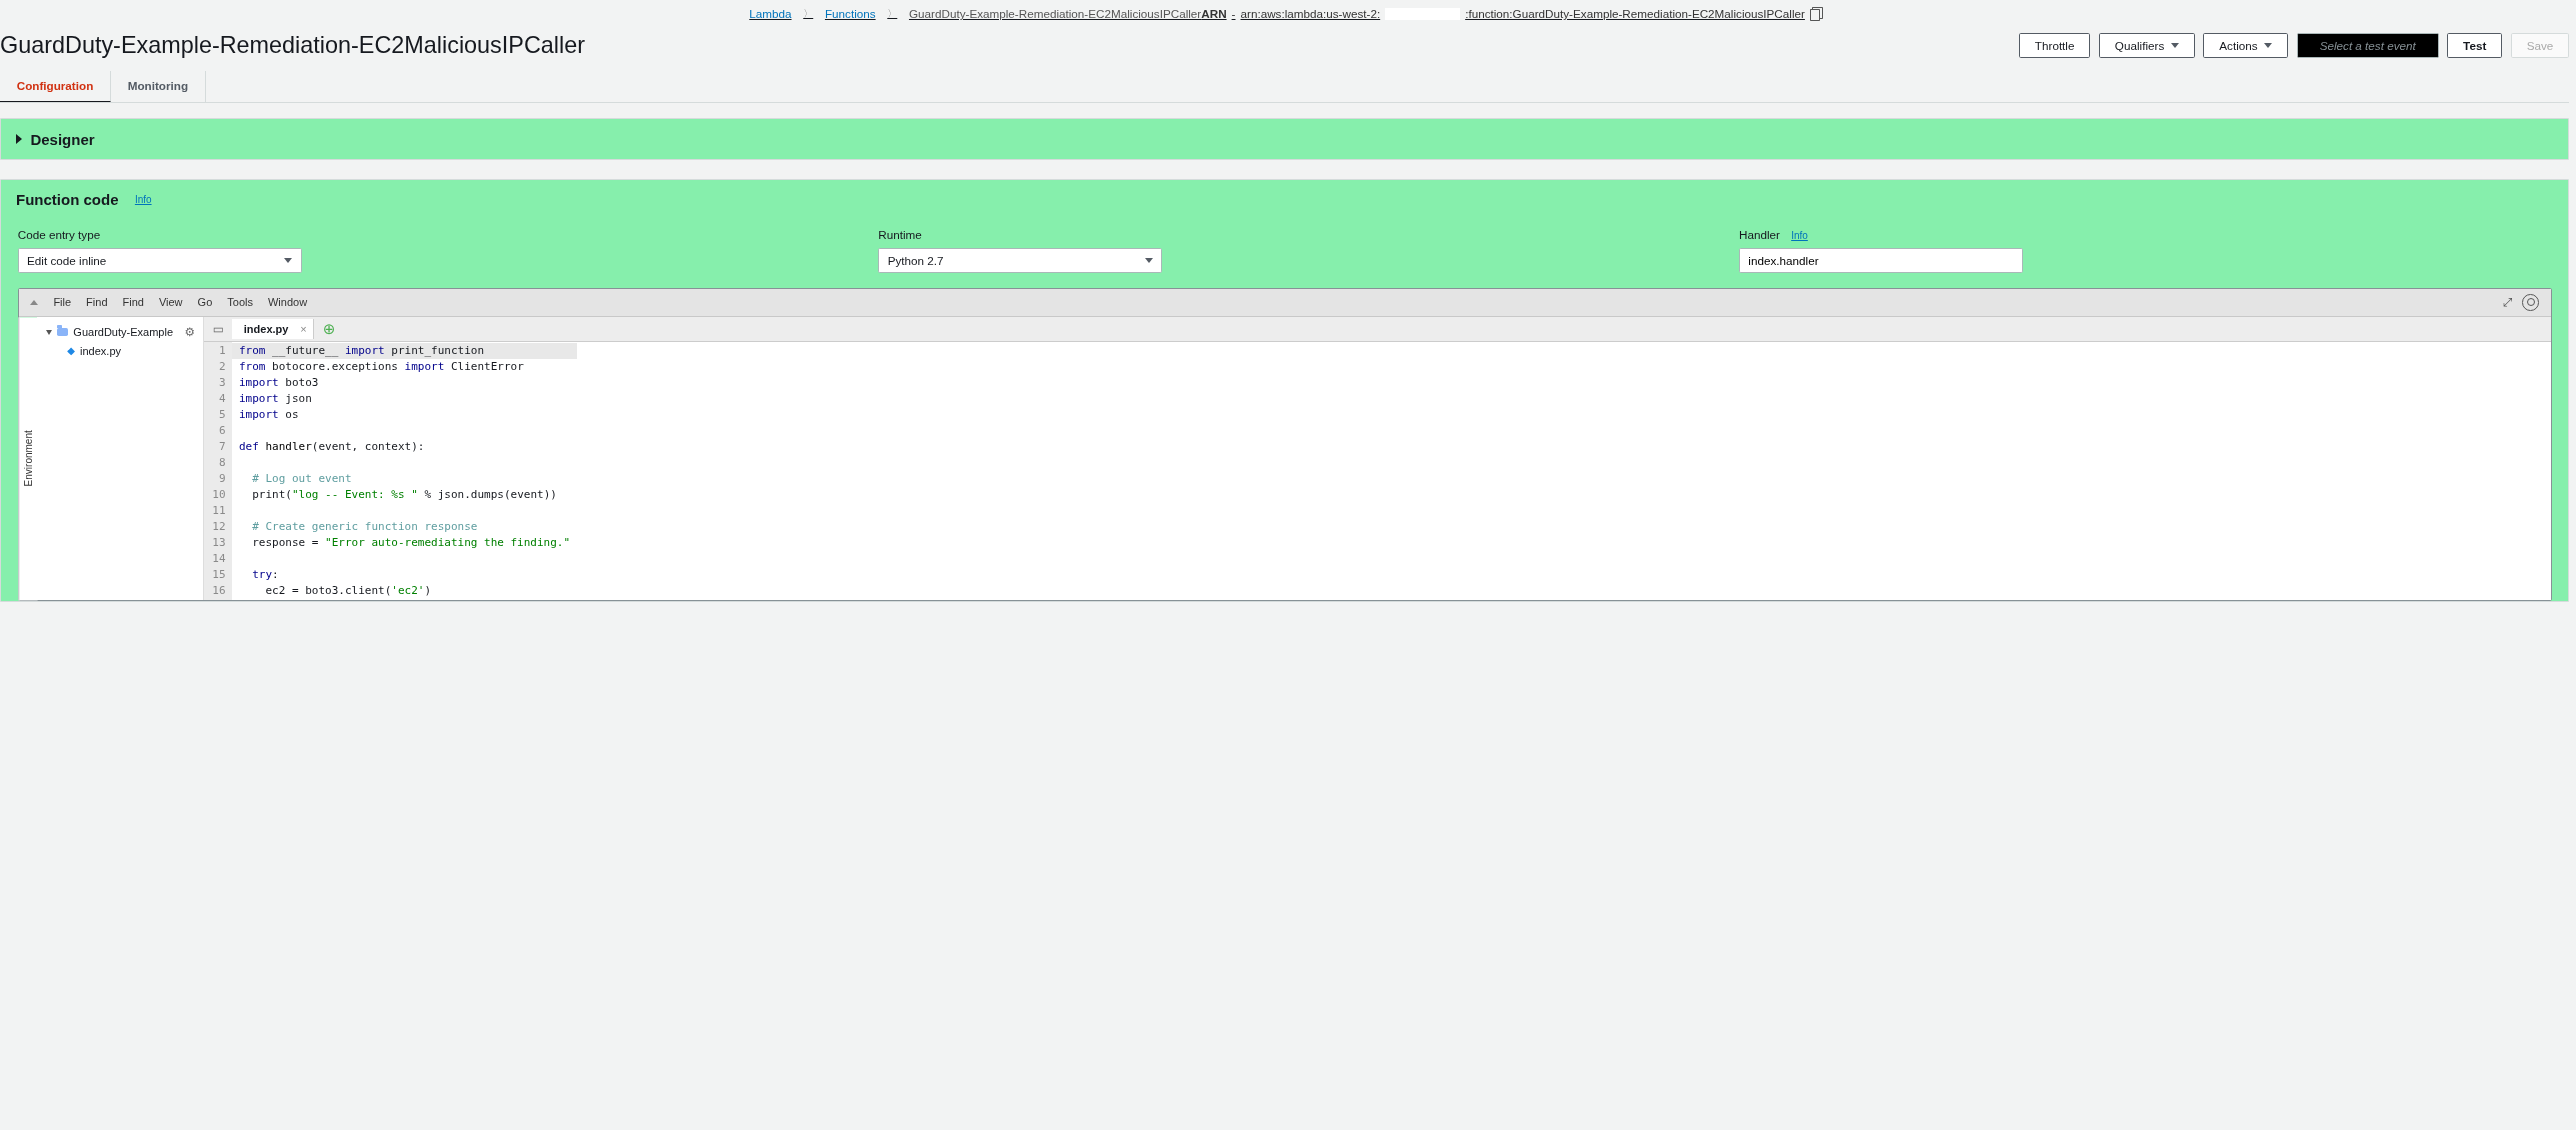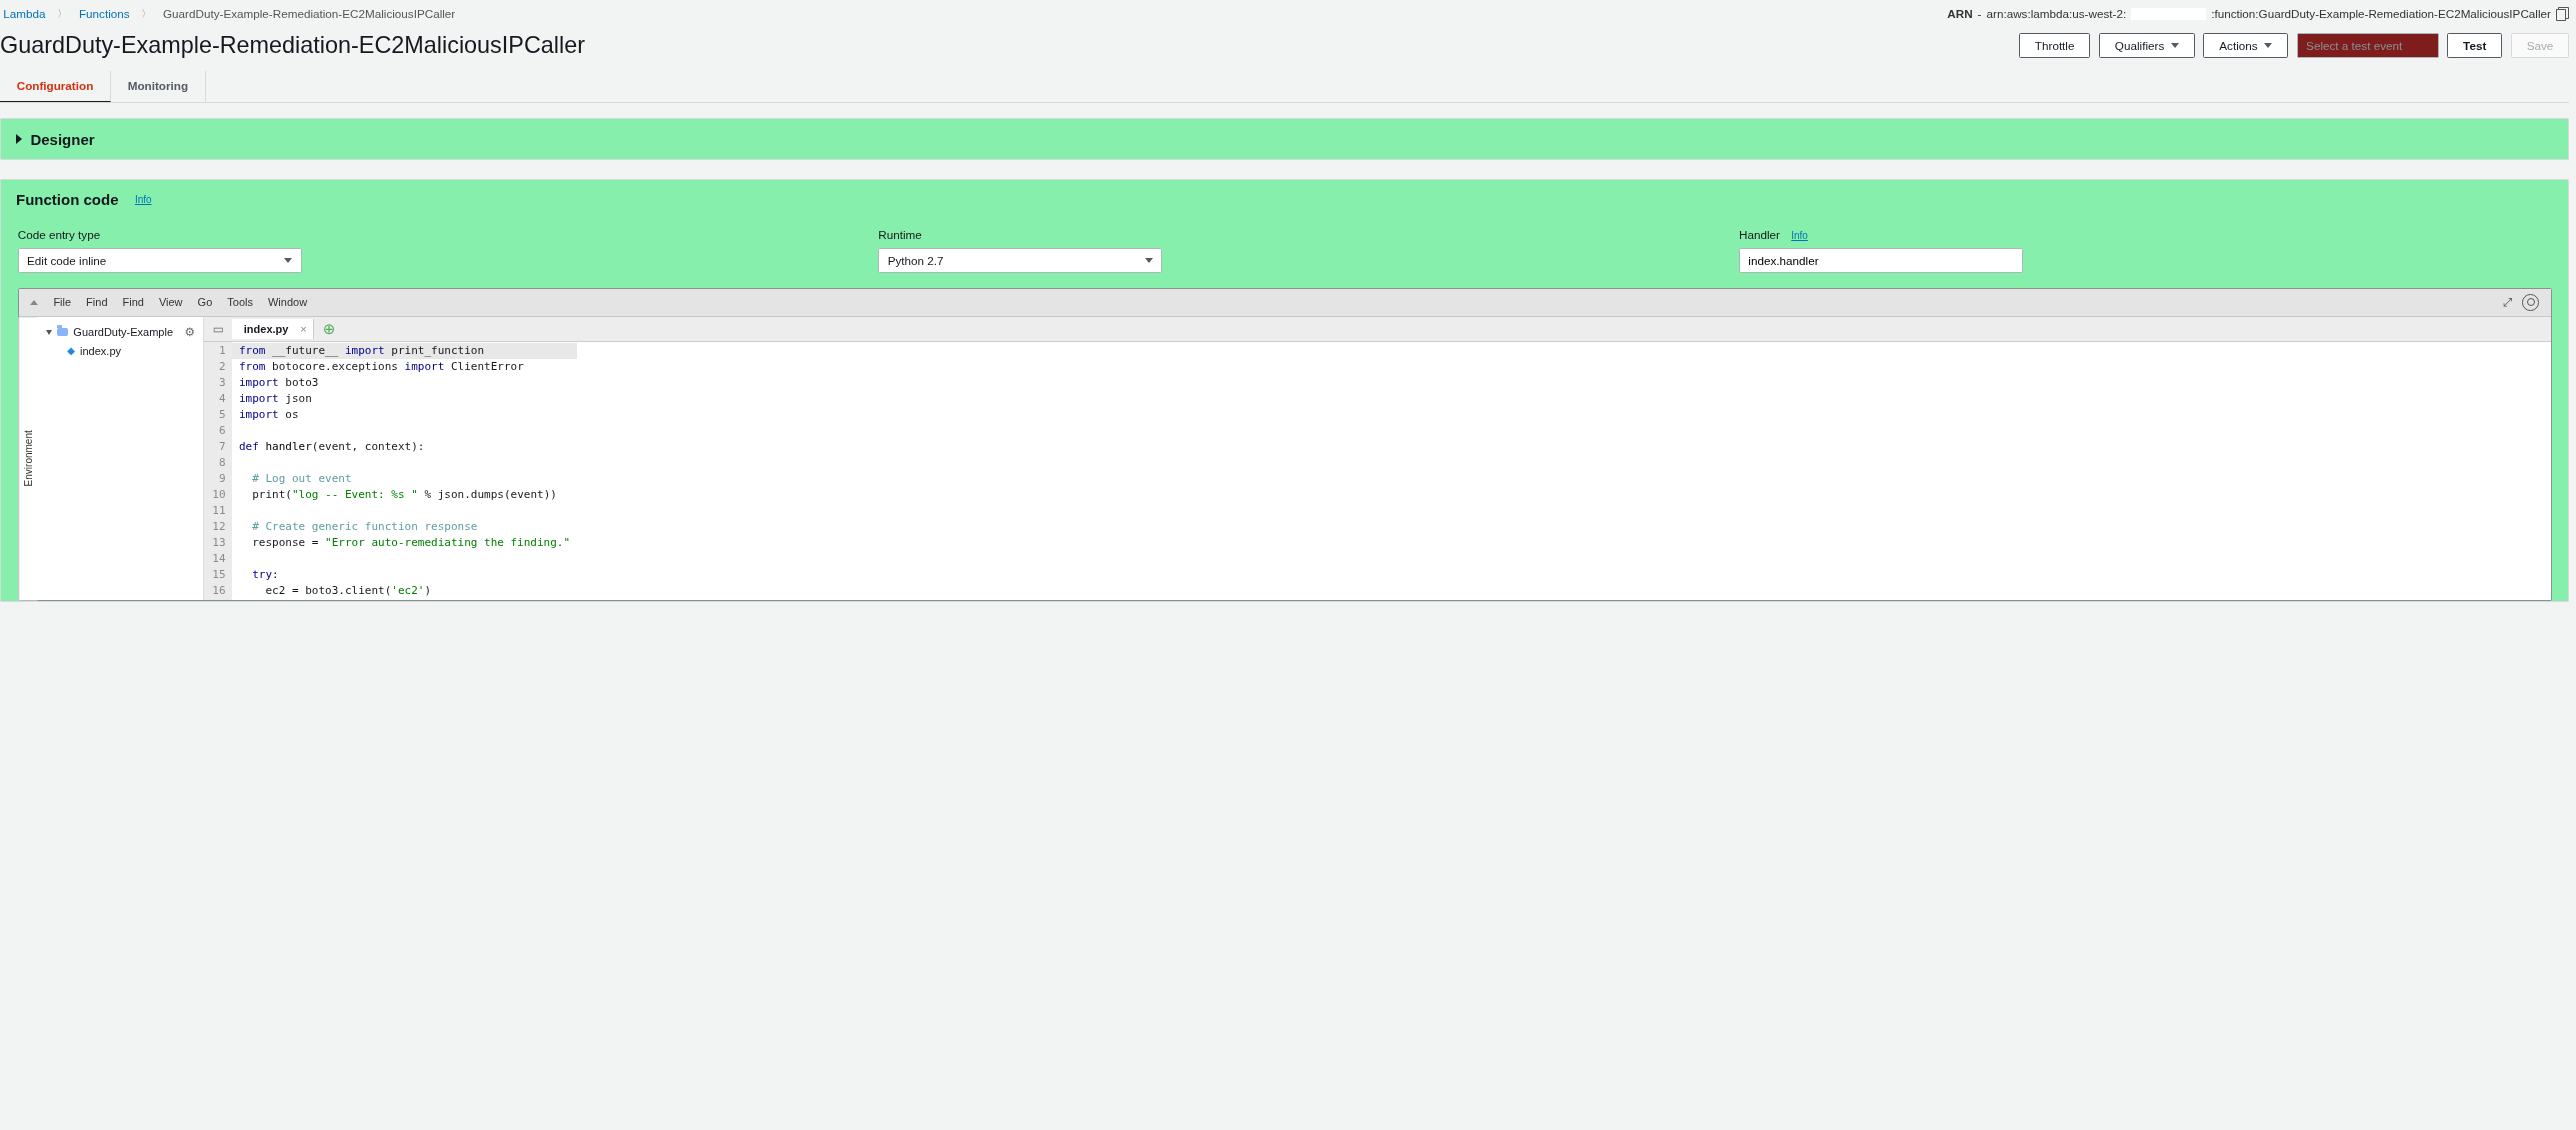--- a/index.html
+++ b/index.html
@@ -5,23 +5,24 @@
   * { box-sizing: border-box; margin: 0; padding: 0; }
   body {
     font-family: "Amazon Ember", "Helvetica Neue", Arial, sans-serif;
     background: #f2f3f3;
     color: #16191f;
     font-size: 11.7px;
   }
   .page { padding: 0 6.7px 0 0; }
   .topbar {
     display: flex;
-    justify-content: space-between;
+    justify-content: center;
     align-items: center;
     padding: 6.7px 0 6.7px 0;
+    text-decoration: underline;
   }
   .breadcrumbs { display: flex; align-items: center; gap: 11.7px; padding-left: 3.3px; }
   .breadcrumbs a { color: #0073bb; text-decoration: none; }
   .breadcrumbs .sep { color: #888; font-size: 10px; }
   .breadcrumbs .current { color: #555; }
   .arn-block { display: flex; align-items: center; gap: 5px; color: #333; }
   .arn-block .arn-label { font-weight: 700; }
   .arn-block .redact { display:inline-block; width:75px; height:11.7px; background:#fff; vertical-align:middle; }
   .copy-icon { width:13.4px; height:13.4px; display:inline-block; position:relative; cursor:pointer; }
   .copy-icon::before, .copy-icon::after {
@@ -38,22 +39,22 @@
   .action-row { display:flex; gap:8.4px; }
   .btn {
     background:#fff; border:0.8px solid #545b64; color:#16191f;
     padding: 5px 15px; font-size:11.7px; cursor:pointer; border-radius:1.7px;
     display:flex; align-items:center; gap:6.7px;
   }
   .btn.disabled { color:#aaa; border-color:#d5dbdb; cursor:default; background:#fafafa;}
   .btn.primary { font-weight:700; }
   .btn .caret { width:0;height:0;border-left:4.2px solid transparent;border-right:4.2px solid transparent;border-top:5px solid #545b64;}
   .select-fake {
-    background:#7f1d1d; border:0.8px solid #aab7b8; padding:5px 8.4px; min-width:142px;
-    display:flex; justify-content:flex-start; align-items:center; color:#879196; 
+    background:#000000; border:0.8px solid #aab7b8; padding:5px 8.4px; min-width:142px;
+    display:flex; justify-content:center; align-items:center; color:#879196; font-style:italic;
     border-radius:1.7px;
   }
   .select-fake .caret { border-top-color:#545b64; }
 
   .tabs { display:flex; border-bottom:0.8px solid #d5dbdb; margin-bottom:15px; }
   .tab { padding:8.4px 16.7px; color:#545b64; font-weight:700; cursor:pointer; border-right:0.8px solid #d5dbdb;}
   .tab.active { color:#d13212; border-bottom:1.7px solid #16191f; }
 
   .panel {
     background:#86efac; border:0.8px solid #d5dbdb; margin-bottom:18.4px;

